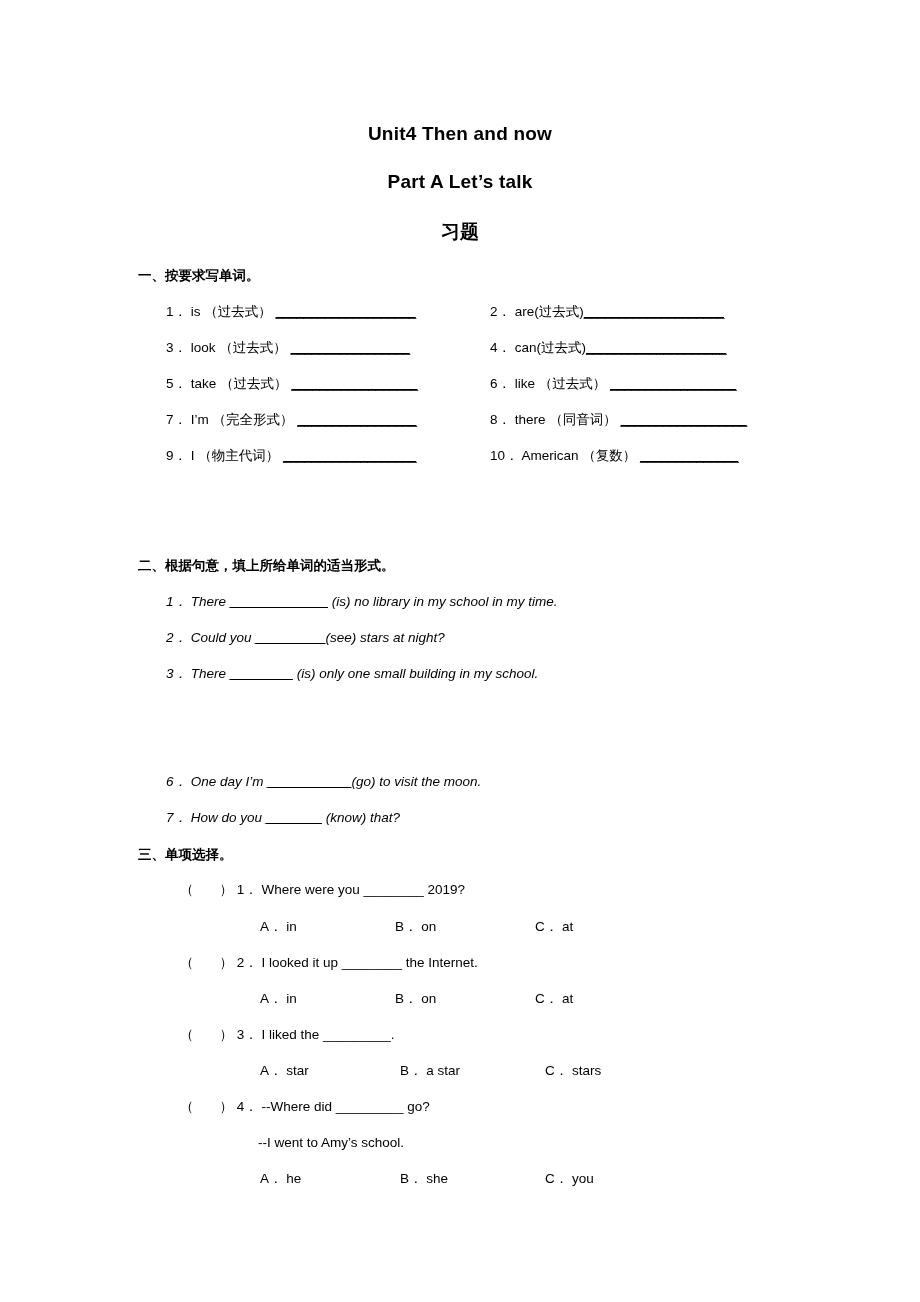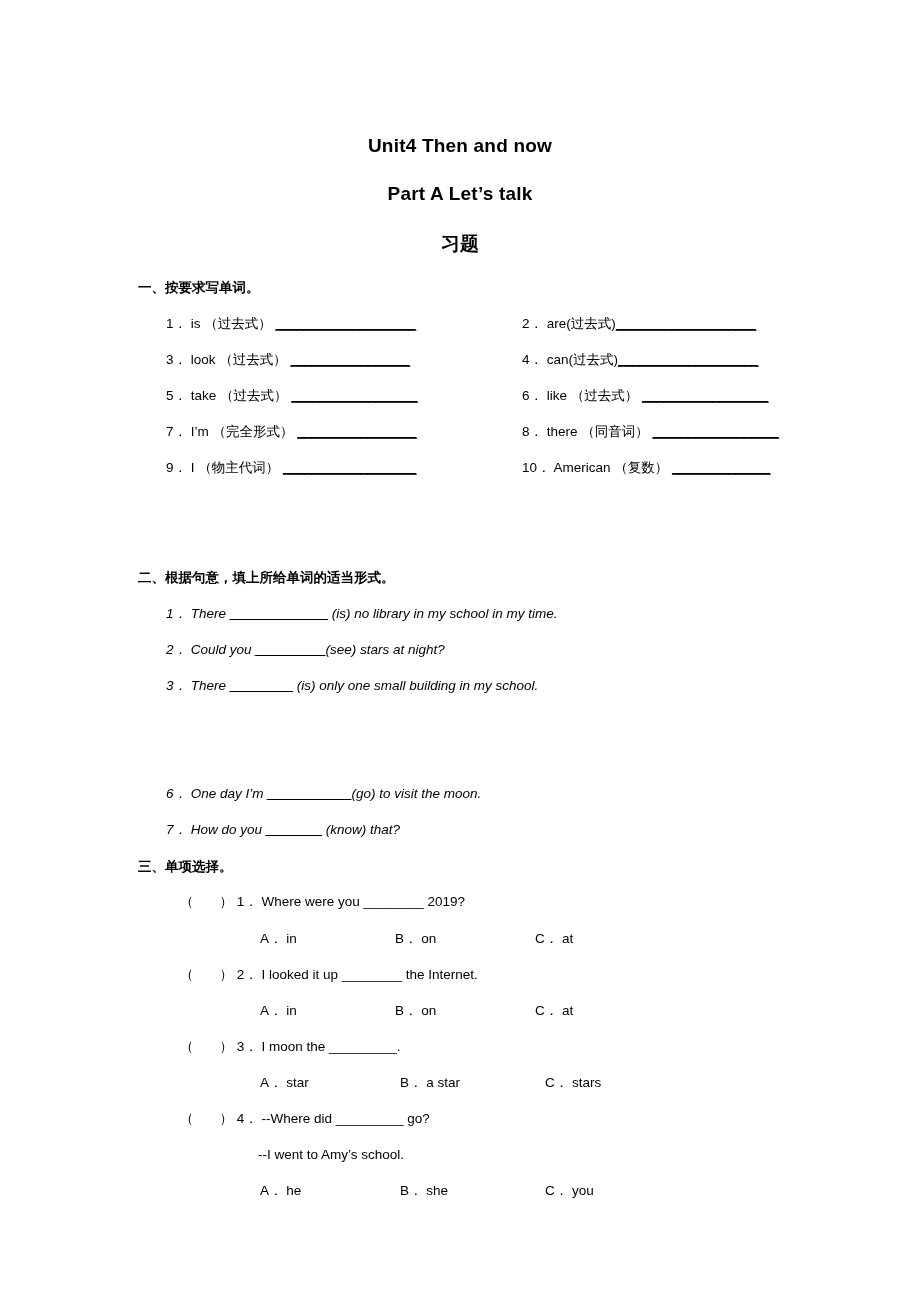--- a/index.html
+++ b/index.html
@@ -11,21 +11,21 @@
     width: 920px;
     height: 1302px;
     position: relative;
     font-family: "Liberation Sans", "DejaVu Sans", sans-serif;
     color: #000000;
     overflow: hidden;
   }
 
   .page {
     position: absolute;
-    left: 0; top: 12px;
+    left: 0; top: 0;
     width: 920px;
     height: 1064px;
   }
 
   
   .title-block {
     position: absolute;
     left: 0;
     width: 920px;
     text-align: center;
@@ -61,21 +61,21 @@
     line-height: 1;
   }
 
   .blank {
     text-decoration: underline;
     letter-spacing: -0.5px;
   }
 
   
   .col-l { left: 166px; }
-  .col-r { left: 490px; margin-left: 32px; }
+  .col-r { left: 490px; }
 
   
   .ind-1 { left: 166px; font-style: italic; }
   .ind-paren { left: 180px; }
   .ind-opt  { left: 260px; }
   .ind-stem { left: 258px; }
 
   .paren-gap { display: inline-block; width: 26px; }
 </style>
 </head>
@@ -199,21 +199,21 @@
   <div class="item" style="top:992px; left:395px">
     <span>B．</span> <span>on</span>
   </div>
   <div class="item" style="top:992px; left:535px">
     <span>C．</span> <span>at</span>
   </div>
 
   <div class="item ind-paren" style="top:1028px">
     <span>（</span><span class="paren-gap"></span><span>）</span>
     <span>3．</span>
-    <span>I moon the _________.</span>
+    <span>I liked the _________.</span>
   </div>
   <div class="item ind-opt" style="top:1064px">
     <span>A．</span> <span>star</span>
   </div>
   <div class="item" style="top:1064px; left:400px">
     <span>B．</span> <span>a star</span>
   </div>
   <div class="item" style="top:1064px; left:545px">
     <span>C．</span> <span>stars</span>
   </div>

